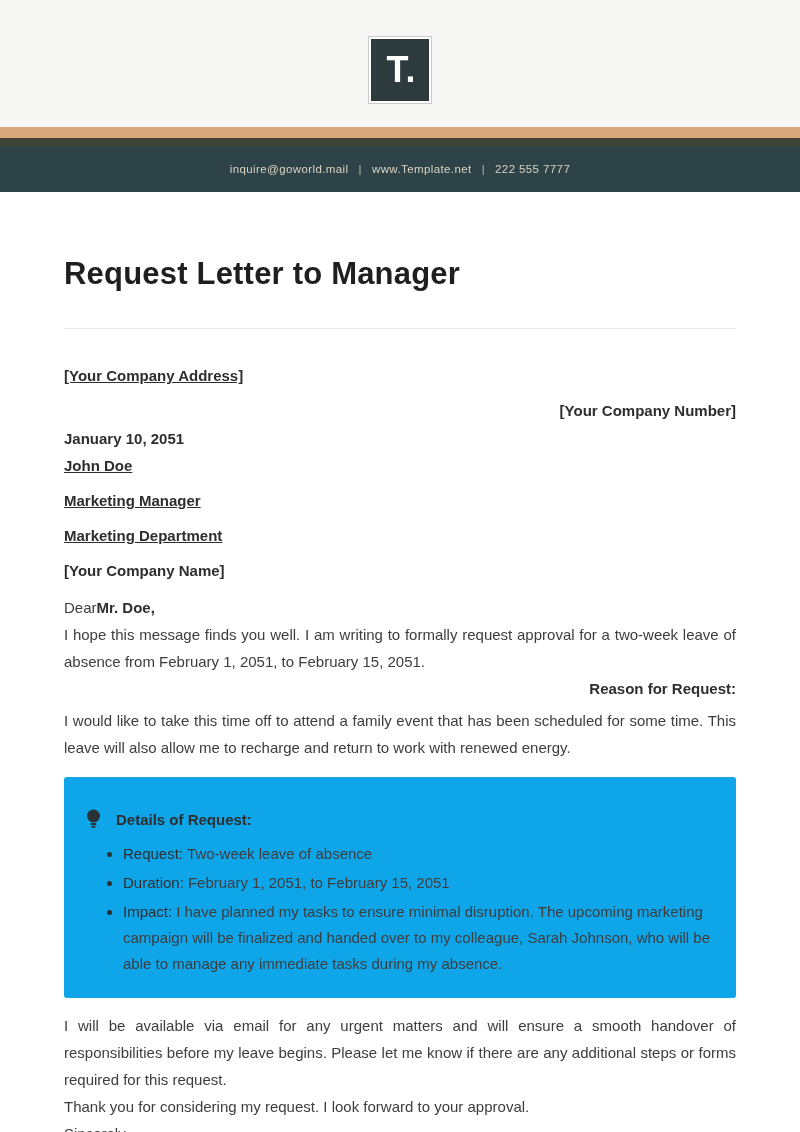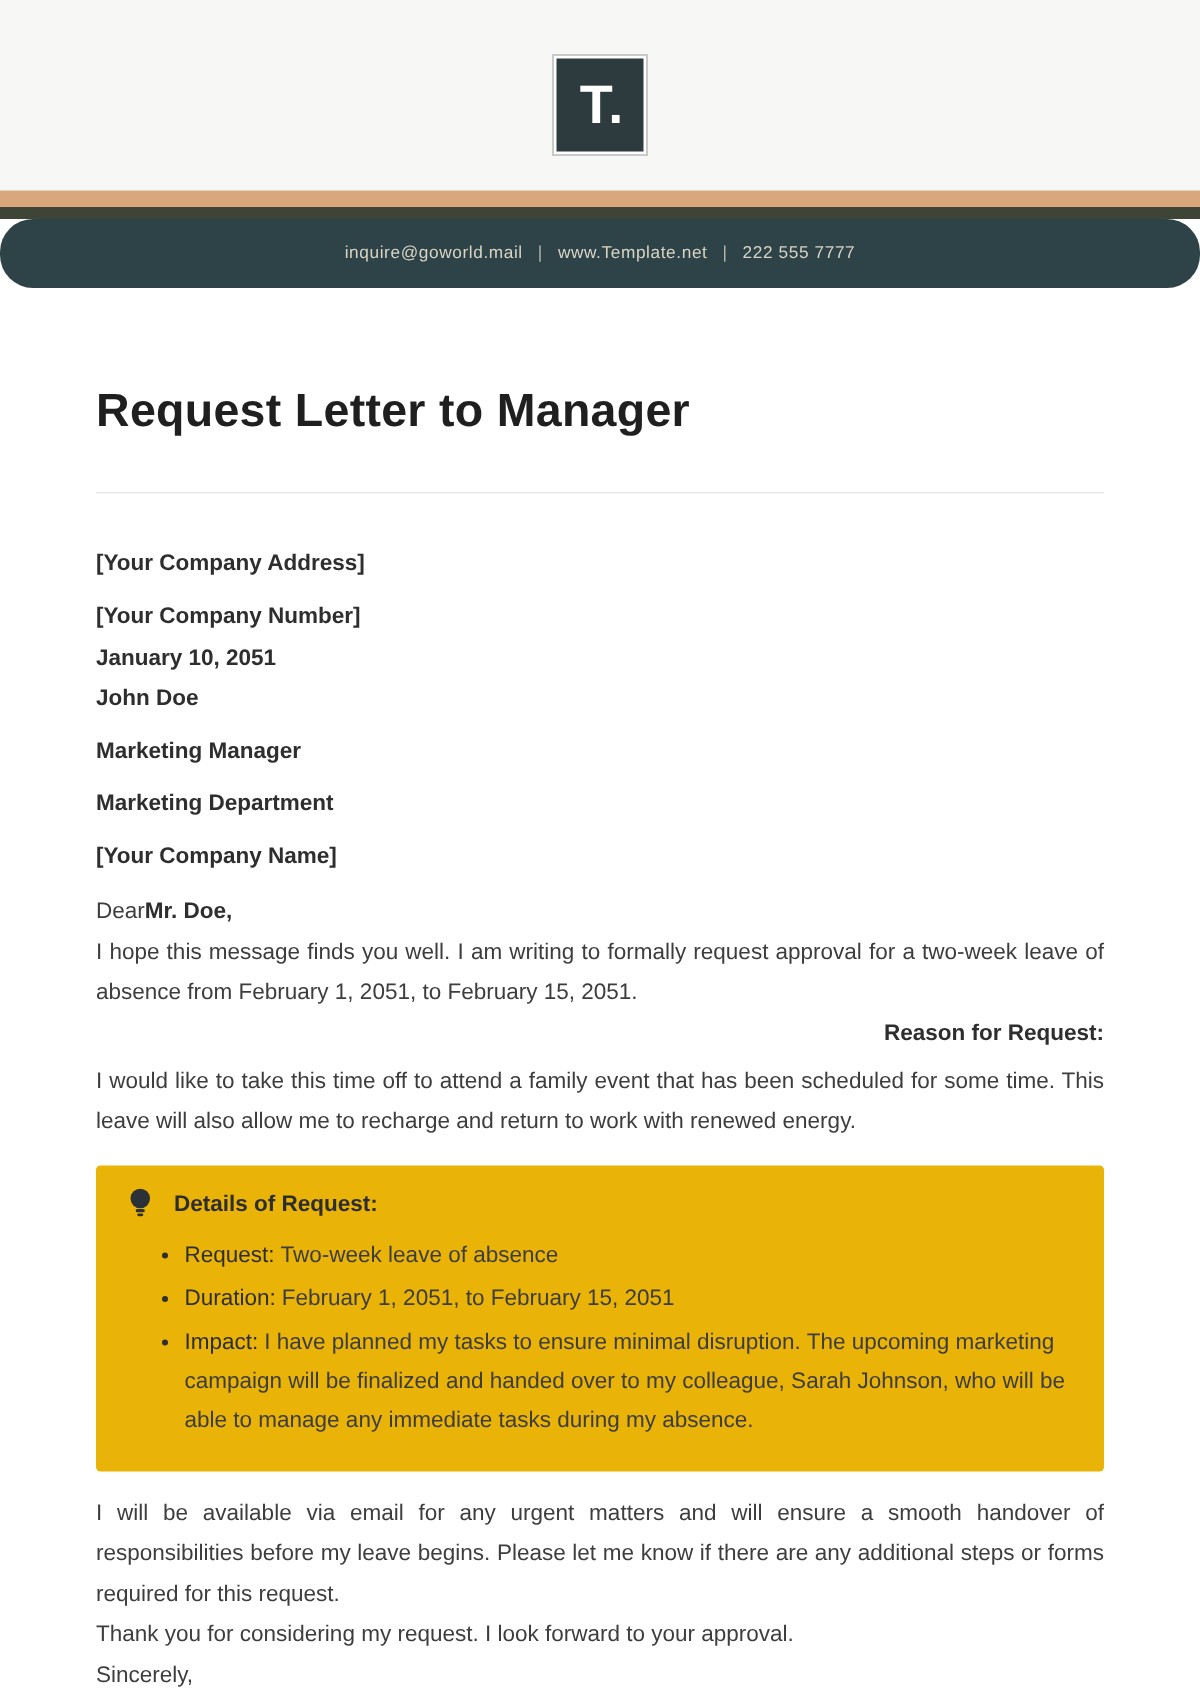--- a/index.html
+++ b/index.html
@@ -25,47 +25,47 @@
   .logo-text {
     color: #ffffff; font-weight: bold; font-size: 36px; line-height: 1;
     letter-spacing: 1px; padding-left: 3px;
   }
   .stripe-tan   { height: 11px; background: #d8a87c; }
   .stripe-olive { height: 8px;  background: #3f4536; }
   .teal-bar {
     height: 46px; background: #2d4347;
     display: flex; align-items: center; justify-content: center;
     gap: 10px;
-    color: #d9d4c5; font-size: 11.5px; letter-spacing: 0.4px; border-radius: 22px;
+    color: #d9d4c5; font-size: 11.5px; letter-spacing: 0.4px;
   }
   .teal-bar .sep { opacity: 0.8; }
   
   .content { padding: 0 64px; }
   .doc-title {
     text-align: left; font-size: 31px; font-weight: bold;
     color: #1f1f1f; margin: 64px 0 0 0; letter-spacing: 0.2px;
   }
   .divider { border: none; border-top: 1px solid #e7e7e7; margin: 36px 0 38px 0; }
   .b-line { font-weight: bold; font-size: 15px; color: #2e2e2e; }
-  .mb-lg { margin-bottom: 18px; }
+  .mb-lg { margin-bottom: 18px; text-decoration: underline; }
   .mb-sm { margin-bottom: 10px; }
-  .mb-md { margin-bottom: 11px; }
+  .mb-md { margin-bottom: 11px; text-align: right; }
   .salutation { font-size: 15px; margin-bottom: 0; line-height: 27px; }
   .salutation .name { font-weight: bold; color: #2e2e2e; margin-left: 0; }
   p.para {
     font-size: 15px; line-height: 27px; text-align: justify; margin: 0;
   }
   .section-heading {
     font-weight: bold; font-size: 15px; color: #2e2e2e;
     margin: 0 0 5px 0; line-height: 27px; text-align: right;
   }
   
   .details-box {
-    background: #eab308; border-radius: 3px;
-    margin: 16px 0 14px 0; padding: 15px 20px 18px 22px;
+    background: #0ea5e9; border-radius: 3px;
+    margin: 16px 0 14px 0; padding: 32px 20px 18px 22px;
   }
   .details-header {
     display: flex; align-items: center; gap: 15px;
     font-weight: bold; font-size: 15px; color: #2e2e2e;
   }
   .bulb-icon { flex: 0 0 auto; display: inline-flex; }
   .details-list { margin: 12px 0 0 37px; padding: 0; }
   .details-list li {
     font-size: 15px; line-height: 26px; margin-bottom: 3px; color: #3d3d3d;
   }

